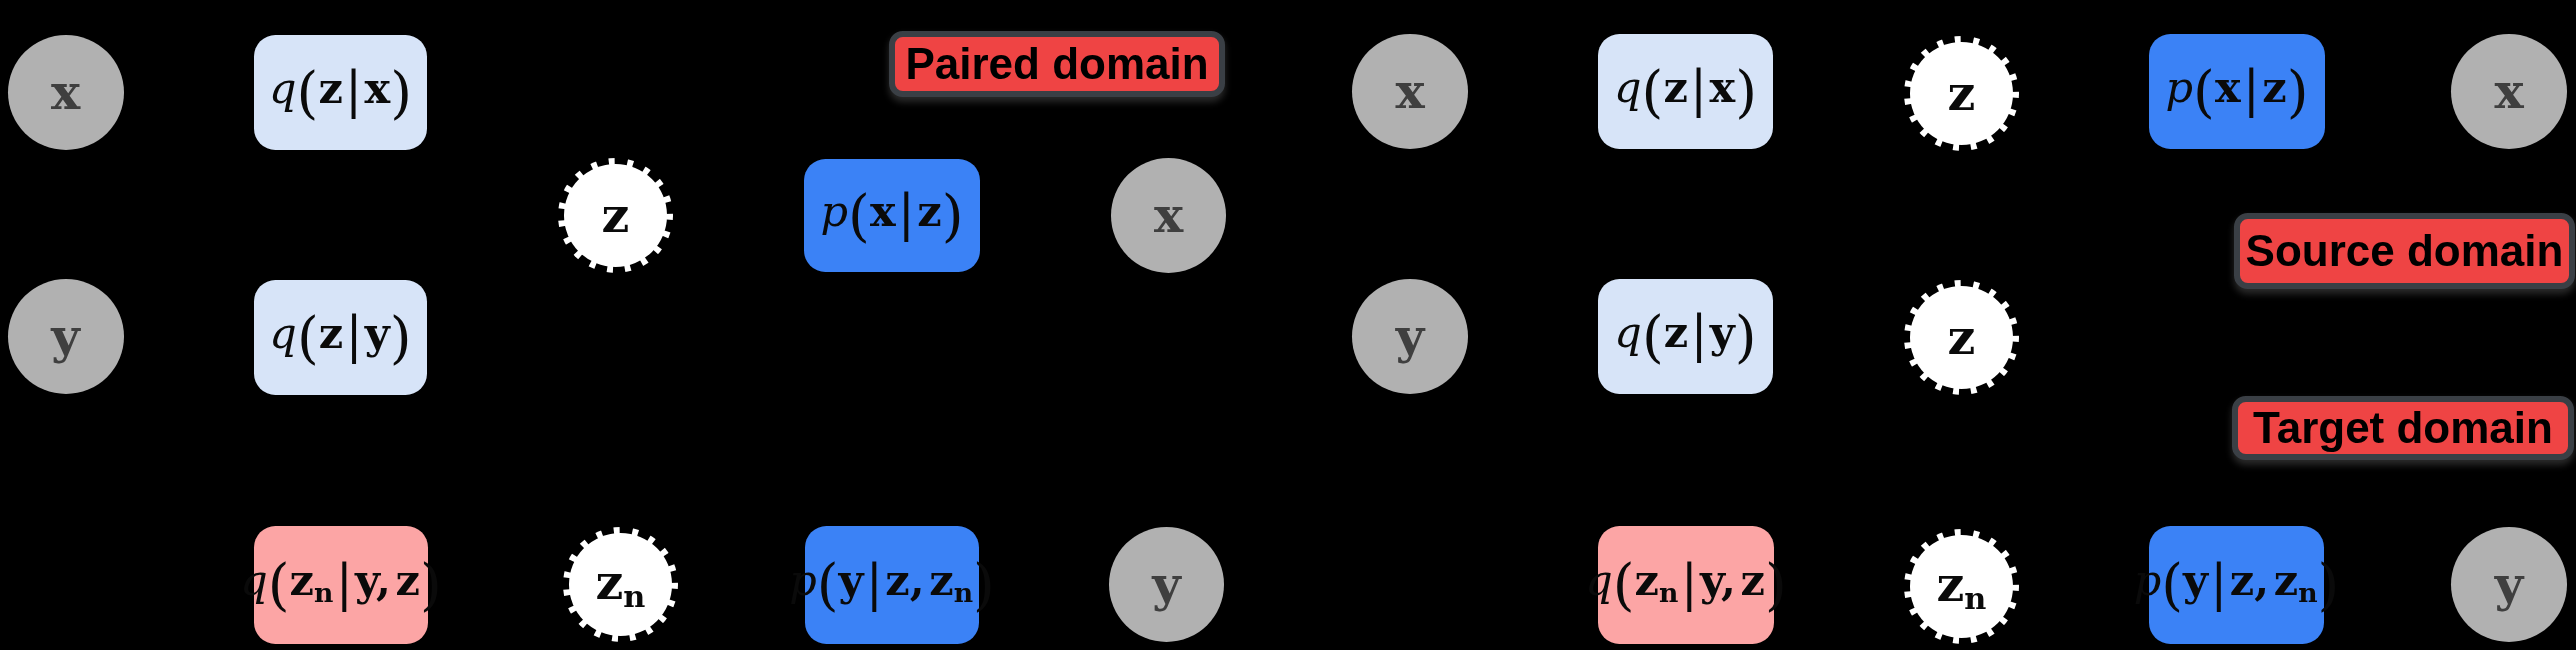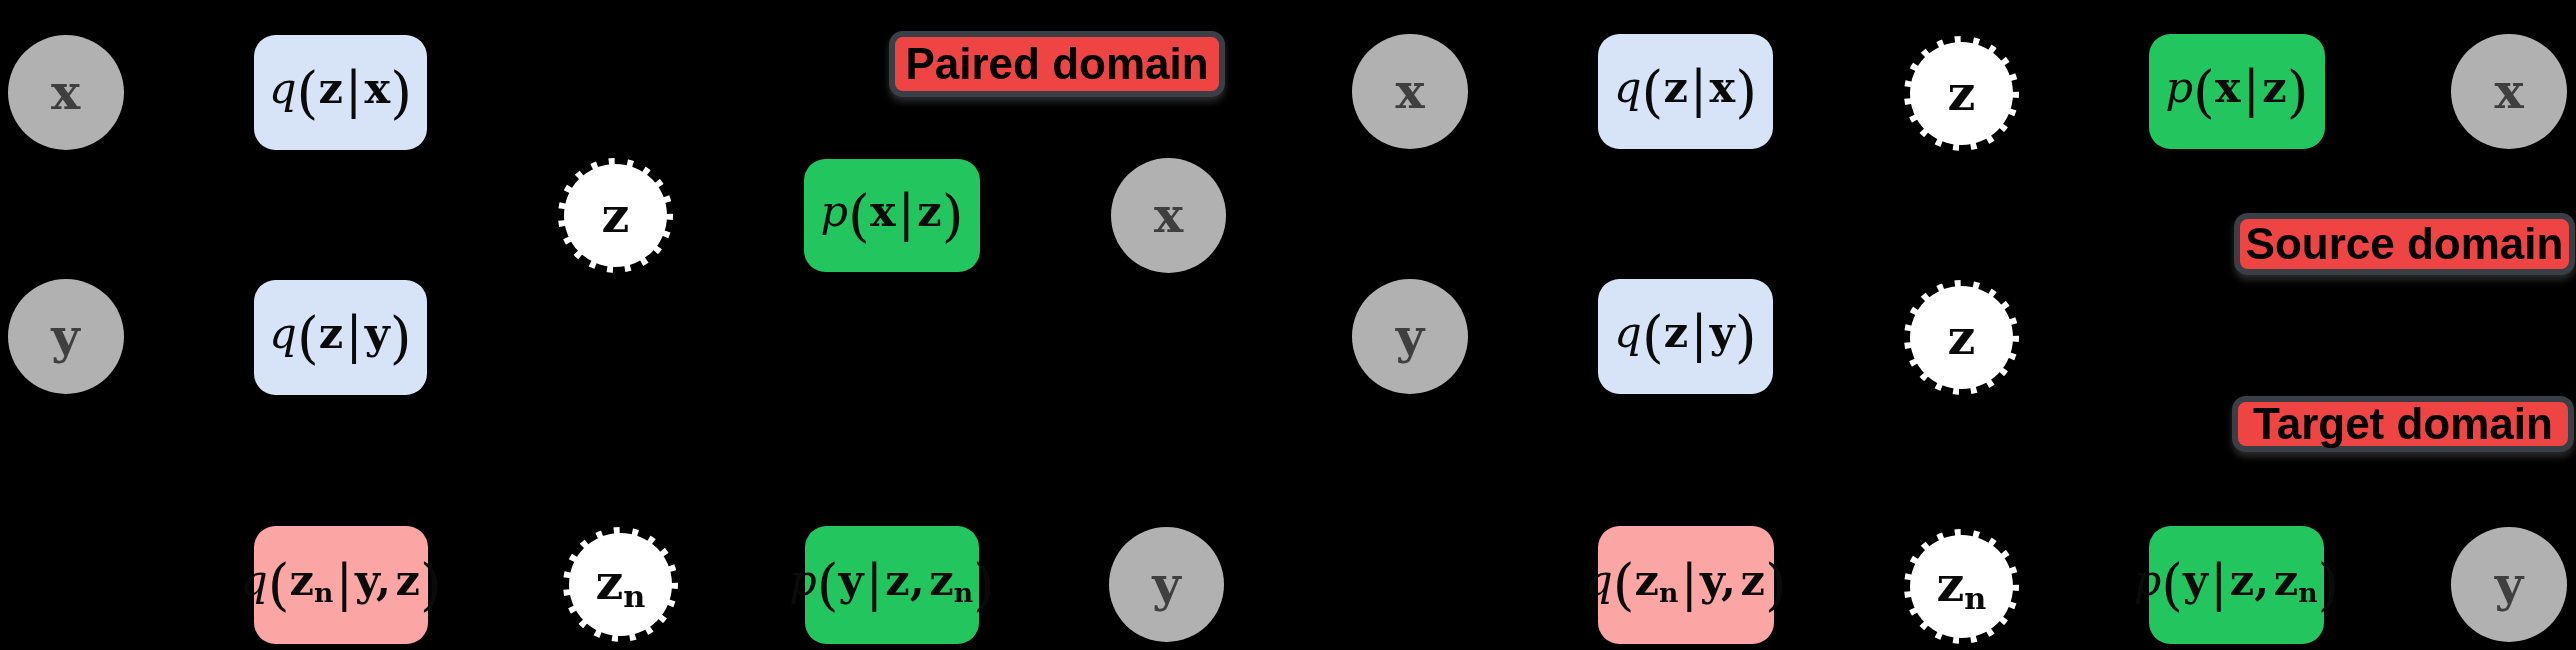--- a/index.html
+++ b/index.html
@@ -15,21 +15,21 @@
   
   .latent{background:#ffffff;border:6.1px dashed #000000;}
   .latent .nodetext{color:#0a0a0a;}
 
   .nodetext{font-weight:bold;font-size:49px;line-height:1;white-space:nowrap;}
   .nodetext .sub{font-size:0.62em;vertical-align:-0.25em;font-weight:bold;}
 
   
   .box{position:absolute;border-radius:21.4px;display:flex;align-items:center;justify-content:center;box-sizing:border-box;}
   .inference{background:#d7e4f8;}
-  .generative{background:#22c55e;}
+  .generative{background:#3b82f6;}
   .aux{background:#fca5a5;}
 
   .math{font-size:43px;color:#0a0a0a;white-space:nowrap;line-height:1;}
   .math .fn{font-style:italic;font-weight:normal;}
   .math .bold{font-weight:bold;}
   .math .paren{font-size:1.3em;font-weight:normal;vertical-align:-0.17em;}
   .math .bar{font-size:1.18em;vertical-align:-0.10em;padding:0 2.3px;}
   .math .comma{font-weight:bold;padding-right:4.6px;}
   .math .sub{font-size:0.62em;vertical-align:-0.28em;font-weight:bold;}
 
@@ -122,25 +122,25 @@
     </div>
 
     <div class="box inference" style="left:1598px;top:279px;width:175px;height:115px">
       <span class="math"><span class="fn">q</span><span class="paren">(</span><span class="bold">z</span><span class="bar">|</span><span class="bold">y</span><span class="paren">)</span></span>
     </div>
 
     <div class="circle latent" style="left:1904px;top:280px;width:115px;height:115px">
       <span class="nodetext">z</span>
     </div>
 
-    <div class="domain" style="left:2234px;top:213px;width:341px;height:62px">
+    <div class="domain" style="left:2234px;top:213px;width:341px;height:76px">
       <span>Source domain</span>
     </div>
 
-    <div class="domain" style="left:2232px;top:396px;width:342px;height:56px">
+    <div class="domain" style="left:2232px;top:396px;width:342px;height:64px">
       <span>Target domain</span>
     </div>
 
     <div class="box aux" style="left:1598px;top:526px;width:176px;height:118px">
       <span class="math"><span class="fn">q</span><span class="paren">(</span><span class="bold">z</span><span class="sub">n</span><span class="bar">|</span><span class="bold">y</span><span class="comma">,</span><span class="bold">z</span><span class="paren">)</span></span>
     </div>
 
     <div class="circle latent" style="left:1904px;top:529px;width:115px;height:115px">
       <span class="nodetext"><span>z</span><span class="sub">n</span></span>
     </div>

